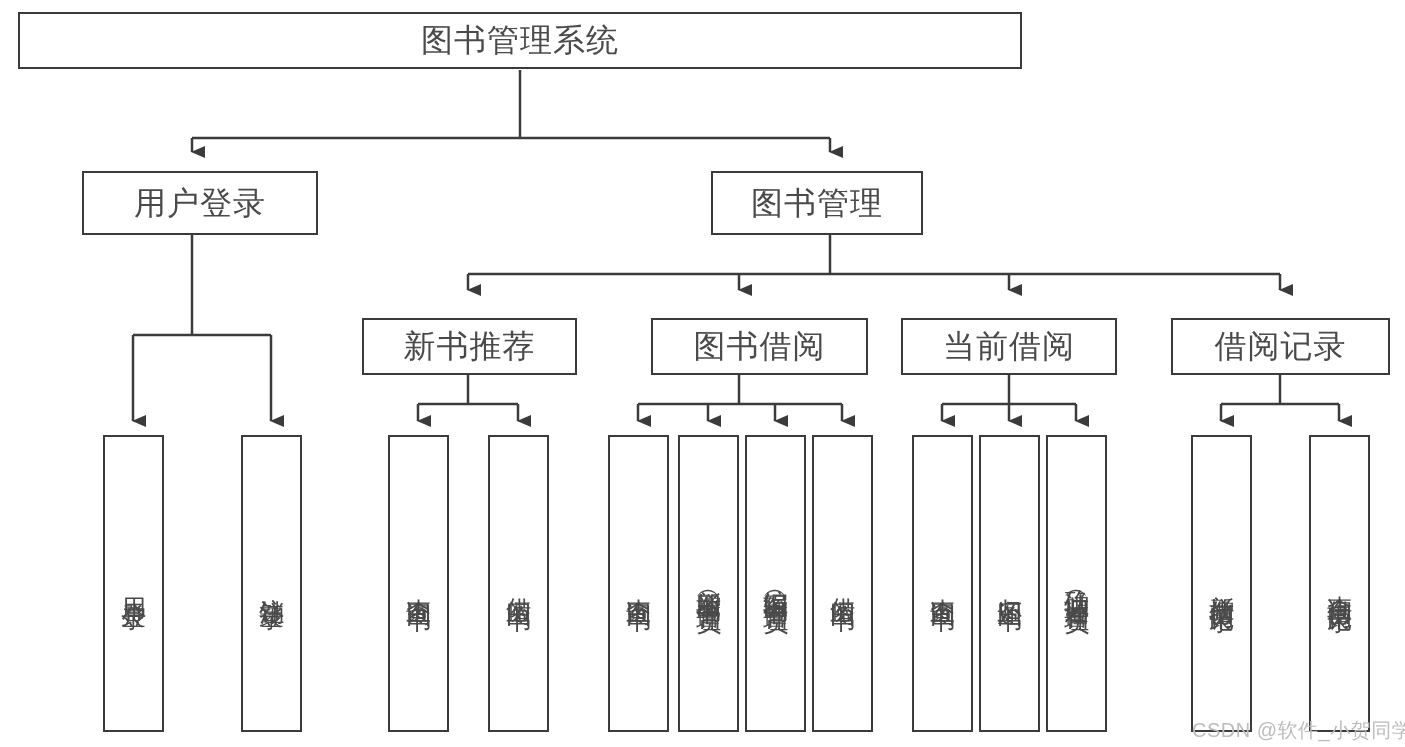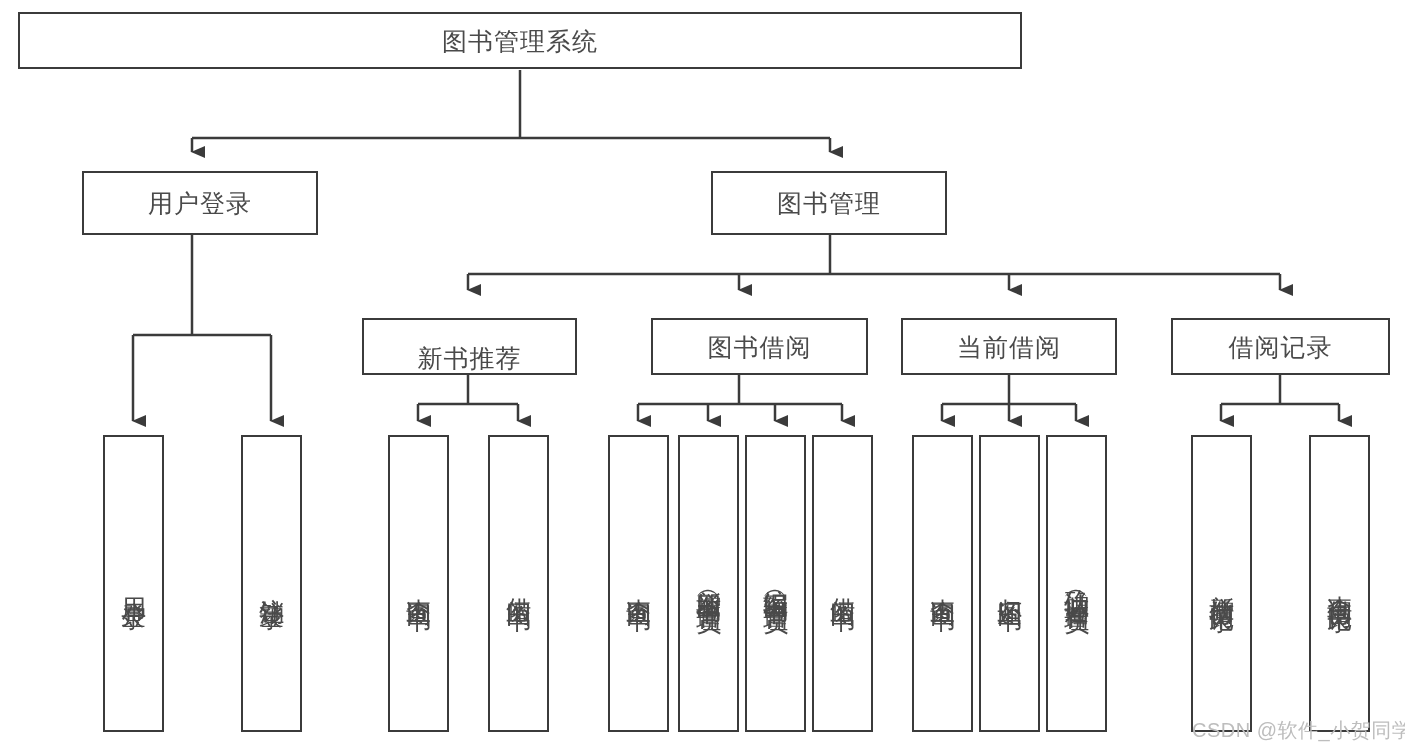--- a/index.html
+++ b/index.html
@@ -30,21 +30,21 @@
     box-sizing: border-box;
     background: #ffffff;
     border: 2px solid #3b3b3b;
     display: flex;
     align-items: center;
     justify-content: center;
     color: #4a4a4a;
     text-align: center;
   }
   .node.horiz {
-    font-size: 25px;
+    font-size: 32px;
     letter-spacing: 1px;
     line-height: 1.2;
   }
   .node.vert {
     writing-mode: vertical-rl;
     text-orientation: upright;
     font-size: 25px;
     line-height: 1.25;
     letter-spacing: 3px;
     padding: 6px 0;
@@ -119,25 +119,25 @@
     </g>
   </svg>
 
   <div class="node horiz" style="left:18px; top:12px; width:1004px; height:57px;">
     <span>图书管理系统</span>
   </div>
 
   <div class="node horiz" style="left:82px; top:171px; width:236px; height:64px;">
     <span>用户登录</span>
   </div>
-  <div class="node horiz" style="left:711px; top:171px; width:236px; height:64px;">
+  <div class="node horiz" style="left:711px; top:171px; width:212px; height:64px;">
     <span>图书管理</span>
   </div>
 
-  <div class="node horiz" style="left:362px; top:318px; width:215px; height:57px;align-items:flex-end;">
+  <div class="node horiz" style="left:362px; top:318px; width:215px; height:57px;">
     <span>新书推荐</span>
   </div>
   <div class="node horiz" style="left:631px; top:318px; width:217px; height:57px;margin-left:20px;">
     <span>图书借阅</span>
   </div>
   <div class="node horiz" style="left:901px; top:318px; width:216px; height:57px;">
     <span>当前借阅</span>
   </div>
   <div class="node horiz" style="left:1171px; top:318px; width:219px; height:57px;">
     <span>借阅记录</span>

